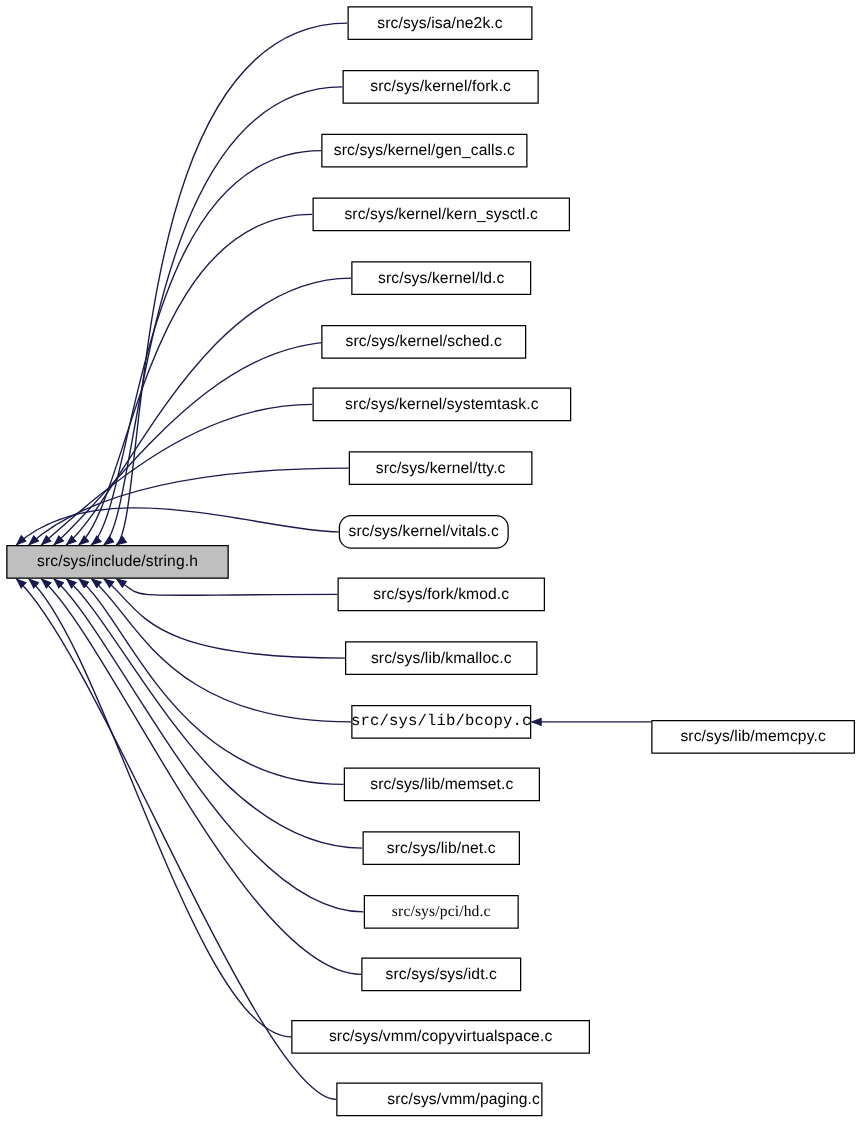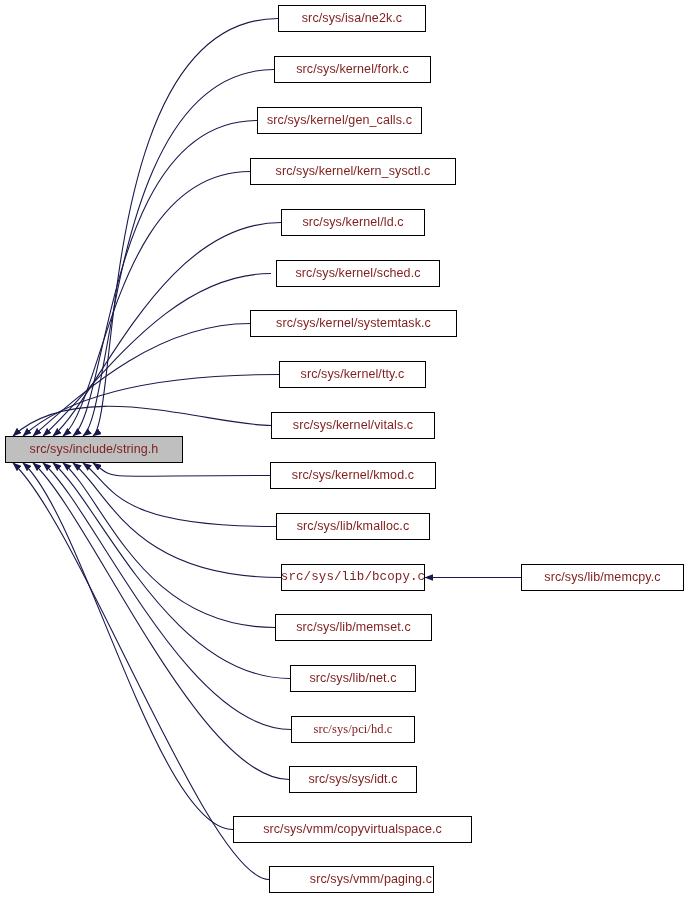--- a/index.html
+++ b/index.html
@@ -24,21 +24,21 @@
     height: 899px;
   }
   .graph-node {
     position: absolute;
     box-sizing: border-box;
     display: flex;
     align-items: center;
     justify-content: center;
     border: 1px solid #000000;
     background: #ffffff;
-    color: #7f1d1d;
+    color: #000000;
     font-size: 12.5px;
     line-height: 1;
     white-space: nowrap;
     letter-spacing: 0.1px;
     z-index: 2;
   }
   .graph-node.center-node {
     background: #bfbfbf;
     border-color: #000000;
   }
@@ -91,34 +91,34 @@
       </div>
       <div class="graph-node" style="left: 257px; top: 107px; width: 165px; height: 27px;">
         <span class="node-label">src/sys/kernel/gen_calls.c</span>
       </div>
       <div class="graph-node" style="left: 250px; top: 158px; width: 206px; height: 27px;">
         <span class="node-label">src/sys/kernel/kern_sysctl.c</span>
       </div>
       <div class="graph-node" style="left: 281px; top: 209px; width: 144px; height: 27px;">
         <span class="node-label">src/sys/kernel/ld.c</span>
       </div>
-      <div class="graph-node" style="left: 276px; top: 260px; width: 164px; height: 27px;">
+      <div class="graph-node" style="left: 257px; top: 260px; width: 164px; height: 27px;">
         <span class="node-label">src/sys/kernel/sched.c</span>
       </div>
       <div class="graph-node" style="left: 250px; top: 310px; width: 207px; height: 27px;">
         <span class="node-label">src/sys/kernel/systemtask.c</span>
       </div>
       <div class="graph-node" style="left: 279px; top: 361px; width: 147px; height: 27px;">
         <span class="node-label">src/sys/kernel/tty.c</span>
       </div>
-      <div class="graph-node" style="left: 271px; top: 412px; width: 164px; height: 27px;">
+      <div class="graph-node" style="left: 271px; top: 412px; width: 136px; height: 27px; border-radius: 10px;">
         <span class="node-label">src/sys/kernel/vitals.c</span>
       </div>
       <div class="graph-node" style="left: 270px; top: 462px; width: 166px; height: 27px;">
-        <span class="node-label">src/sys/kernel/kmod.c</span>
+        <span class="node-label">src/sys/fork/kmod.c</span>
       </div>
       <div class="graph-node" style="left: 276px; top: 513px; width: 154px; height: 27px;">
         <span class="node-label">src/sys/lib/kmalloc.c</span>
       </div>
       <div class="graph-node" style="left: 281px; top: 564px; width: 144px; height: 27px; font-family: Liberation Mono, monospace;">
         <span class="node-label">src/sys/lib/bcopy.c</span>
       </div>
       <div class="graph-node" style="left: 275px; top: 614px; width: 157px; height: 27px;">
         <span class="node-label">src/sys/lib/memset.c</span>
       </div>
@@ -130,17 +130,17 @@
       </div>
       <div class="graph-node" style="left: 289px; top: 766px; width: 128px; height: 27px;">
         <span class="node-label">src/sys/sys/idt.c</span>
       </div>
       <div class="graph-node" style="left: 233px; top: 816px; width: 239px; height: 27px;">
         <span class="node-label">src/sys/vmm/copyvirtualspace.c</span>
       </div>
       <div class="graph-node" style="left: 269px; top: 866px; width: 165px; height: 27px; justify-content: flex-end;">
         <span class="node-label">src/sys/vmm/paging.c</span>
       </div>
-      <div class="graph-node" style="left: 521px; top: 564px; width: 163px; height: 27px;">
+      <div class="graph-node" style="left: 521px; top: 576px; width: 163px; height: 27px;">
         <span class="node-label">src/sys/lib/memcpy.c</span>
       </div>
     </div>
 </div>
 
 </body></html>

